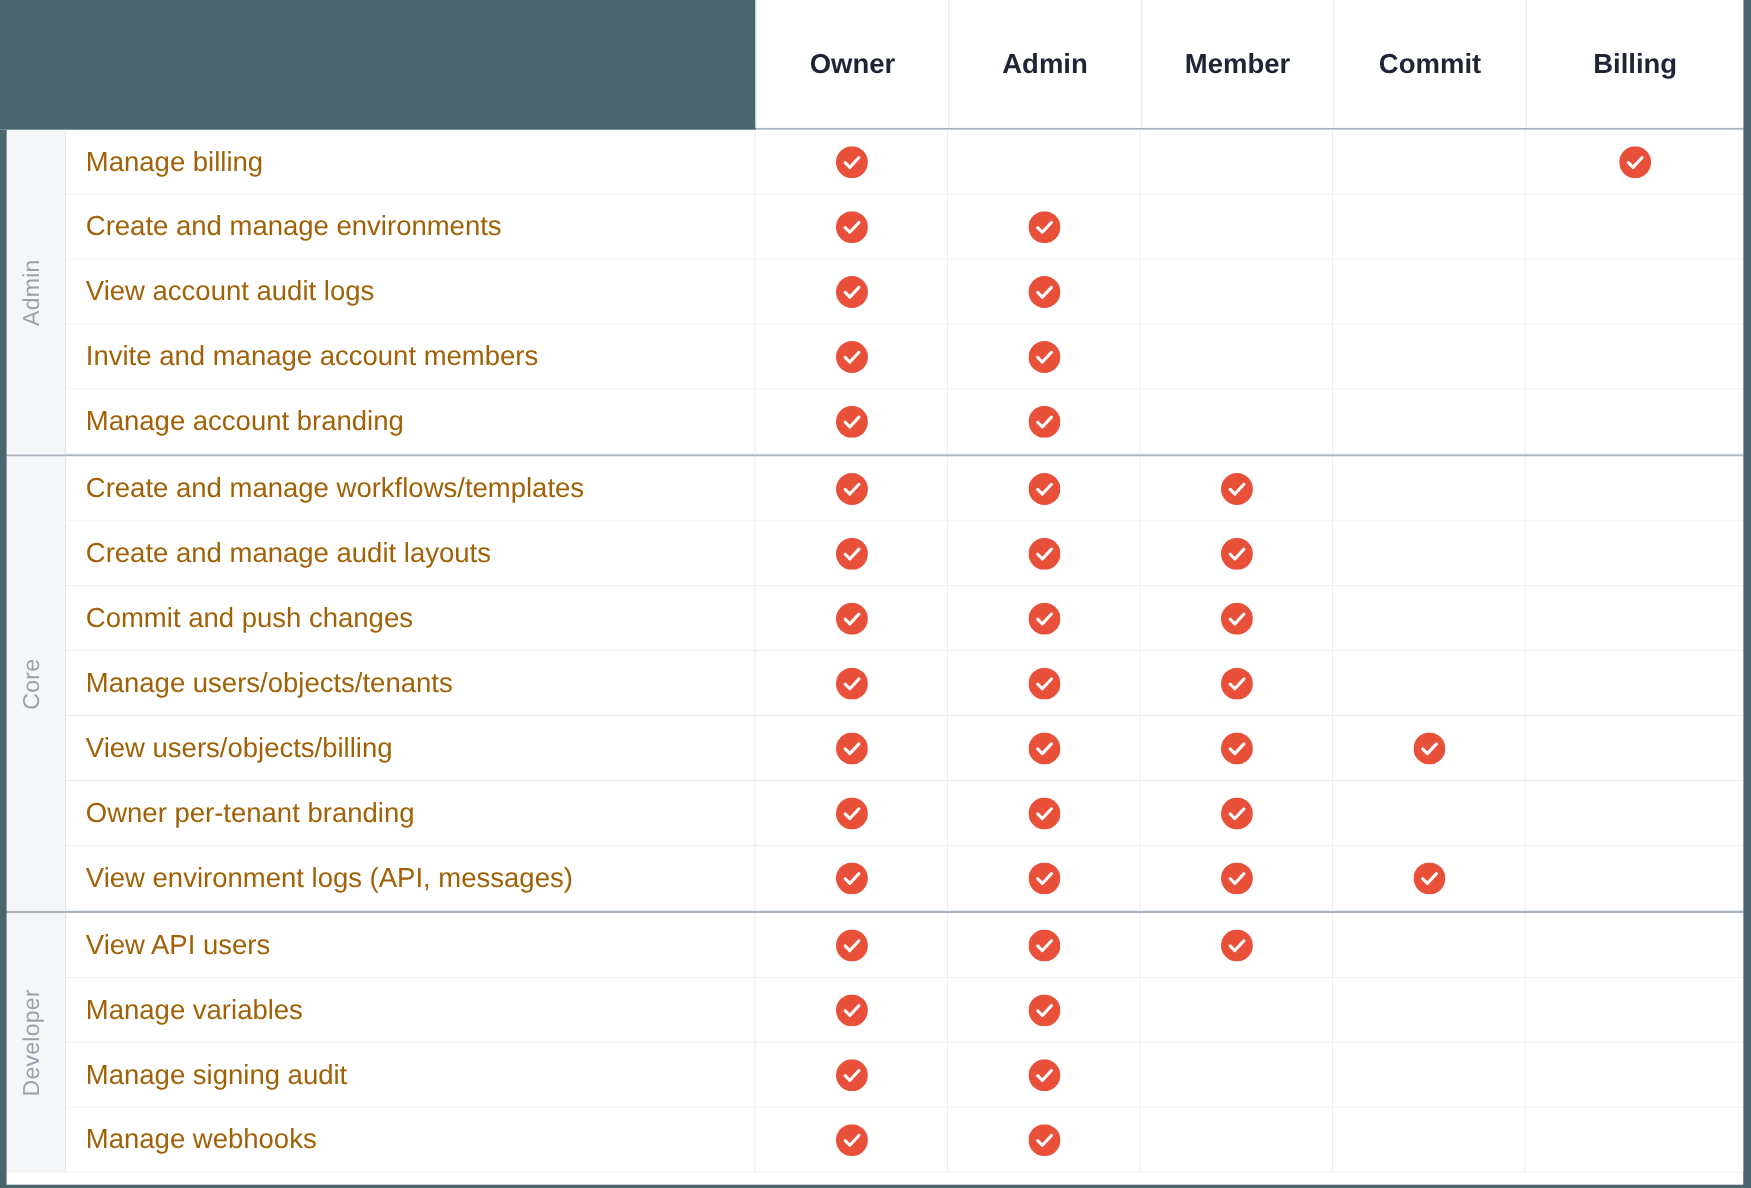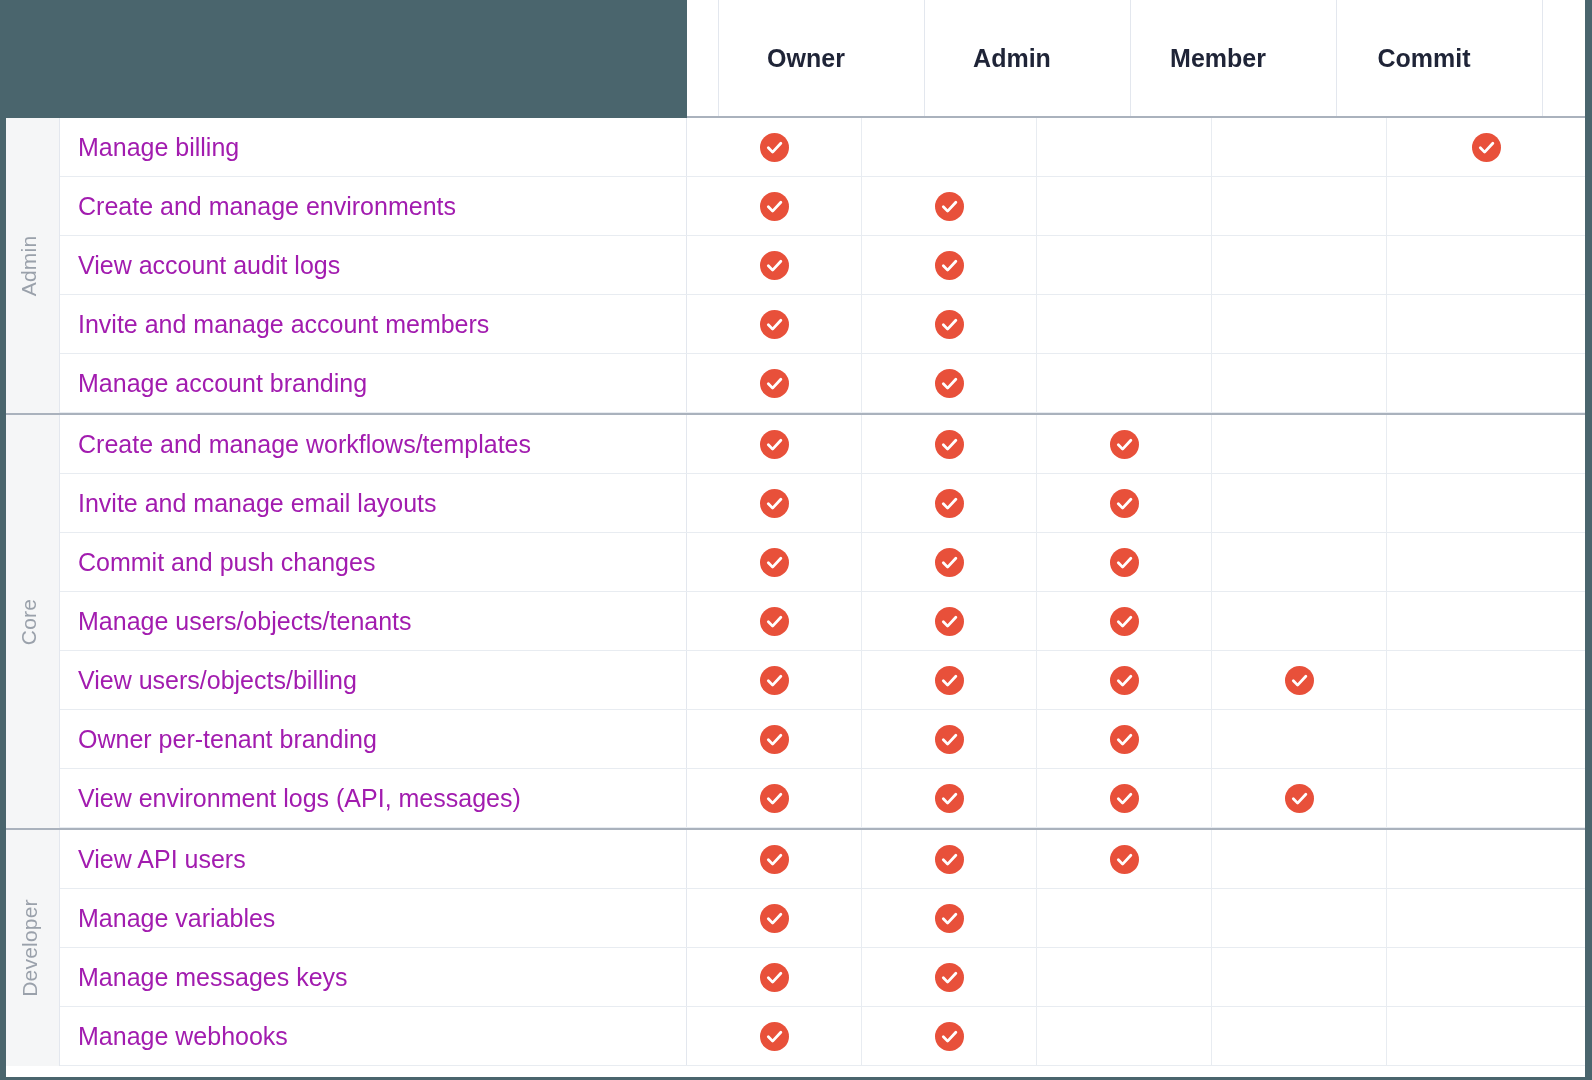--- a/index.html
+++ b/index.html
@@ -40,21 +40,20 @@
   }
   .head-cols { display:flex; flex:1 1 auto; background:#ffffff; }
   .th {
     width:175px; flex:0 0 175px;
     height:116px;
     display:flex; align-items:center; justify-content:center;
     font-size:25px; font-weight:bold;
     color:#1f2437;
     border-left:1px solid #e3e7ee;
     background:#ffffff;
-    margin-left:31px;
   }
   .th:first-child { border-left:1px solid #e3e7ee; }
   .th:last-child { width:198px; flex:0 0 198px; }
 
   
   .tbody {
     position:absolute; left:0; top:118px;
     width:1585px;
   }
   .group {
@@ -85,21 +84,21 @@
     height:59px;
     border-bottom:1px solid #e8ecf1;
   }
   .group:last-child .row:last-child { border-bottom:1px solid #e8ecf1; }
 
   .row-label {
     width:627px; flex:0 0 627px;
     display:flex; align-items:center;
     padding-left:18px;
     font-size:25px;
-    color:#a21caf;
+    color:#a16207;
     background:#ffffff;
     border-right:1px solid #e3e7ee;
     white-space:nowrap;
   }
   .cell {
     width:175px; flex:0 0 175px;
     display:flex; align-items:center; justify-content:center;
     border-right:1px solid #e8ecf1;
     background:#ffffff;
   }
@@ -265,21 +264,21 @@
               <div class="cell">
                 <svg class="check" viewBox="0 0 32 32">
                   <circle cx="16" cy="16" r="16" fill="#e8503a"></circle>
                   <path d="M9.2 16.4 L13.9 21.1 L23.0 11.3" fill="none" stroke="#ffffff" stroke-width="3.1" stroke-linecap="round" stroke-linejoin="round"></path>
                 </svg>
               </div>
               <div class="cell"></div>
               <div class="cell"></div>
             </div>
             <div class="row">
-              <div class="row-label">Invite and manage email layouts</div>
+              <div class="row-label">Create and manage audit layouts</div>
               <div class="cell">
                 <svg class="check" viewBox="0 0 32 32">
                   <circle cx="16" cy="16" r="16" fill="#e8503a"></circle>
                   <path d="M9.2 16.4 L13.9 21.1 L23.0 11.3" fill="none" stroke="#ffffff" stroke-width="3.1" stroke-linecap="round" stroke-linejoin="round"></path>
                 </svg>
               </div>
               <div class="cell">
                 <svg class="check" viewBox="0 0 32 32">
                   <circle cx="16" cy="16" r="16" fill="#e8503a"></circle>
                   <path d="M9.2 16.4 L13.9 21.1 L23.0 11.3" fill="none" stroke="#ffffff" stroke-width="3.1" stroke-linecap="round" stroke-linejoin="round"></path>
@@ -461,21 +460,21 @@
                 <svg class="check" viewBox="0 0 32 32">
                   <circle cx="16" cy="16" r="16" fill="#e8503a"></circle>
                   <path d="M9.2 16.4 L13.9 21.1 L23.0 11.3" fill="none" stroke="#ffffff" stroke-width="3.1" stroke-linecap="round" stroke-linejoin="round"></path>
                 </svg>
               </div>
               <div class="cell"></div>
               <div class="cell"></div>
               <div class="cell"></div>
             </div>
             <div class="row">
-              <div class="row-label">Manage messages keys</div>
+              <div class="row-label">Manage signing audit</div>
               <div class="cell">
                 <svg class="check" viewBox="0 0 32 32">
                   <circle cx="16" cy="16" r="16" fill="#e8503a"></circle>
                   <path d="M9.2 16.4 L13.9 21.1 L23.0 11.3" fill="none" stroke="#ffffff" stroke-width="3.1" stroke-linecap="round" stroke-linejoin="round"></path>
                 </svg>
               </div>
               <div class="cell">
                 <svg class="check" viewBox="0 0 32 32">
                   <circle cx="16" cy="16" r="16" fill="#e8503a"></circle>
                   <path d="M9.2 16.4 L13.9 21.1 L23.0 11.3" fill="none" stroke="#ffffff" stroke-width="3.1" stroke-linecap="round" stroke-linejoin="round"></path>

